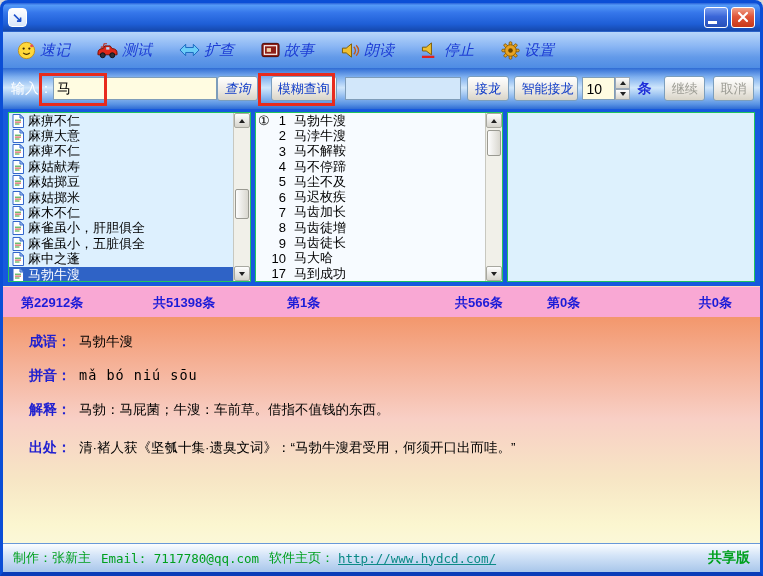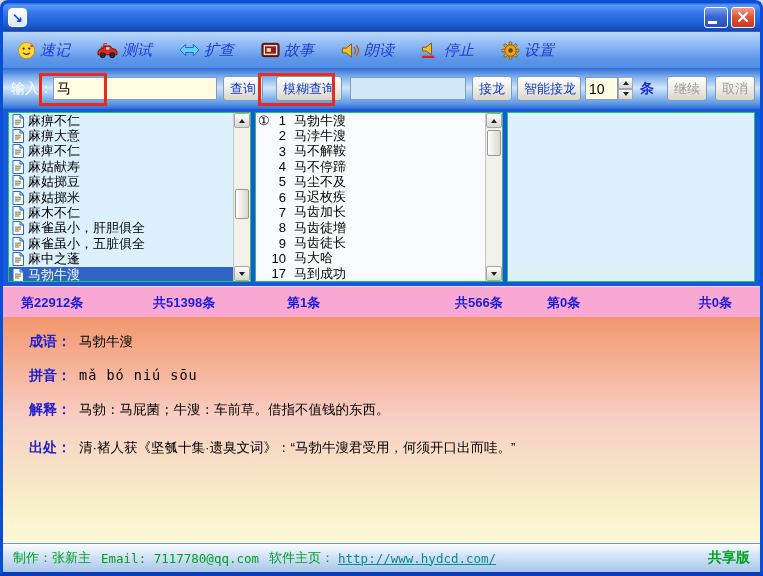--- a/index.html
+++ b/index.html
@@ -178,21 +178,21 @@
         </g>
         <circle cx="10" cy="10" r="2.4" fill="#6a4400"></circle>
       </svg>
       <span>设置</span>
     </div>
   </div>
 
   <div class="queryrow">
     <span class="qlabel">输入：</span>
     <input class="tfield yellow" style="width: 164px;" value="马">
-    <button class="xbtn" style="margin-left:6px;width:44px;">查询</button>
+    <button class="xbtn" style="width:44px;font-style:italic;">查询</button>
     <button class="xbtn" style="margin-left:13px;width:68px;">模糊查询</button>
     <input class="tfield bluefield" style="width: 116px; margin-left: 8px;" value="">
     <button class="xbtn" style="margin-left:6px;width:46px;">接龙</button>
     <button class="xbtn" style="margin-left:5px;width:64px;">智能接龙</button>
     <input class="tfield yellow" style="width: 33px; margin-left: 4px;" value="10">
     <span class="spin">
       <button class="spinbtn">
           <span class="tri-up"></span>
         </button>
       <button class="spinbtn">

